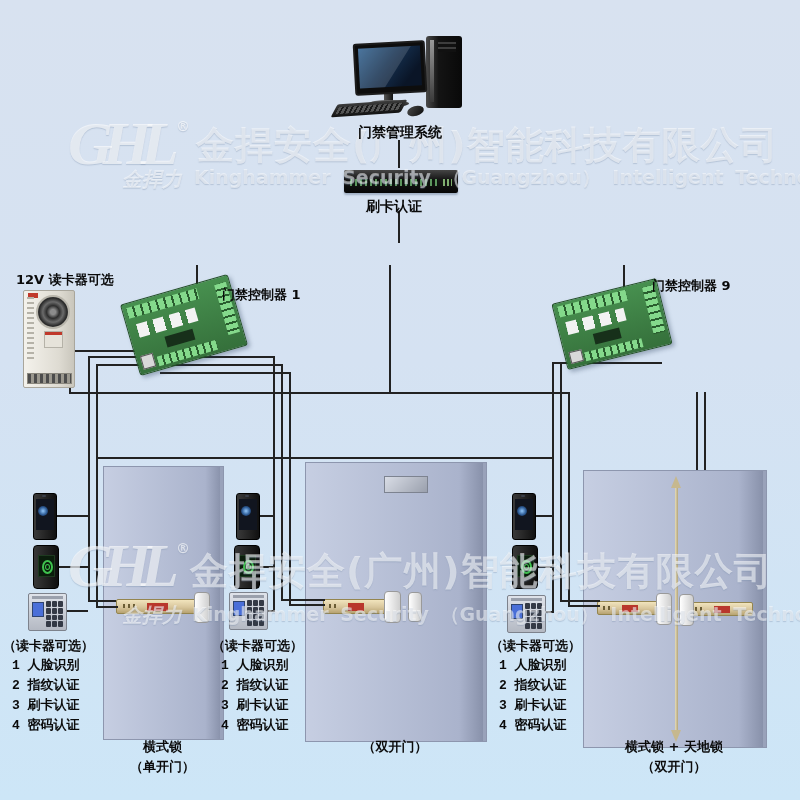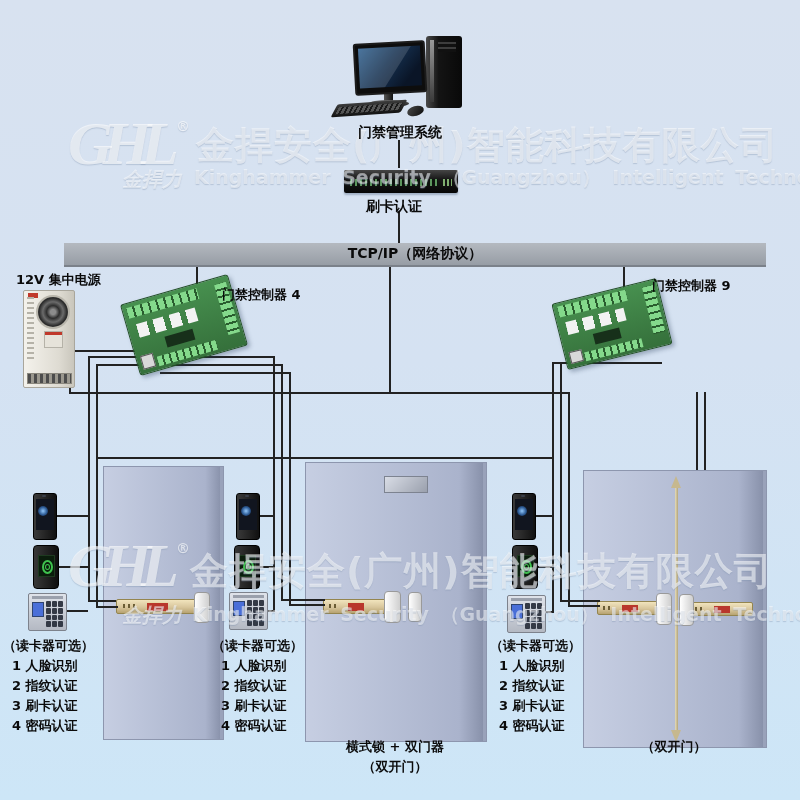--- a/index.html
+++ b/index.html
@@ -97,21 +97,21 @@
   .fp-reader .fp::after{content:"";position:absolute;left:1px;top:2px;width:3px;height:4px;border:1px solid #3fc24e;border-radius:50%;}
   .kp-reader{position:absolute;width:37px;height:36px;z-index:12;background:linear-gradient(180deg,#dfe3ea,#b4b9c3);
     border:1px solid #7d828c;border-radius:2px;}
   .kp-reader .strip{position:absolute;left:3px;top:2px;right:3px;height:3px;background:#9aa0ac;}
   .kp-reader .scr{position:absolute;left:3px;top:8px;width:10px;height:13px;background:#4a6fd8;border:1px solid #2e4470;}
   .kp-reader .keys{position:absolute;left:17px;top:7px;width:17px;height:26px;display:grid;
     grid-template-columns:repeat(3,1fr);grid-template-rows:repeat(4,1fr);gap:1px;}
   .kp-reader .keys i{background:#343a46;border-radius:1px;}
   
   .opts{position:absolute;z-index:50;font-weight:bold;font-size:13px;line-height:20px;color:#0b0b0b;white-space:nowrap;}
-  .opts .item{padding-left:9px;}
+  .opts .item{padding-left:9px;font-family:Liberation Mono, monospace;}
   .door-label{position:absolute;z-index:50;text-align:center;font-weight:bold;font-size:13px;line-height:20px;color:#0b0b0b;}
   
   .wm{position:absolute;z-index:40;pointer-events:none;white-space:nowrap;
     text-shadow:0 1px 1px rgba(120,140,170,.35);}
   .wm-logo{font-family:"Liberation Serif","DejaVu Serif",serif;font-style:italic;font-weight:bold;
     font-size:62px;letter-spacing:-10px;color:rgba(255,255,255,.62);}
   .wm-reg{font-size:14px;font-weight:bold;color:rgba(255,255,255,.62);}
   .wm-cn{font-size:38px;font-weight:bold;letter-spacing:1px;color:rgba(255,255,255,.55);}
   .wm-en{font-size:19px;font-weight:bold;word-spacing:5px;color:rgba(255,255,255,.5);}
   .wm-sub{font-size:20px;font-weight:bold;font-style:italic;color:rgba(255,255,255,.55);}
@@ -175,42 +175,39 @@
     <div class="mouse"></div>
   </div>
   <div class="lbl" style="left:358px;top:124px;font-size:14px">门禁管理系统</div>
 
   <div class="switch">
     <div class="ports"></div>
     <div class="led"></div>
   </div>
   <div class="lbl" style="left:366px;top:198px;font-size:14px">刷卡认证</div>
 
-  <div class="bus">
-    <span>TCP/IP（网络协议）</span>
-  </div>
-
-  <div class="lbl" style="left:16px;top:271px">12V 集中电源</div>
+
+  <div class="lbl" style="left:16px;top:271px">12V 读卡器可选</div>
   <div class="psu">
     <div class="sticker"></div>
     <div class="fan"></div>
     <div class="vents"></div>
     <div class="label"></div>
     <div class="terms"></div>
   </div>
 
   <div class="board" style="left:128px;top:288px;width:110px;height:72px;transform:rotate(-16deg)">
     <div class="tb-top"></div>
       <div class="tb-right"></div>
     <div class="relays"></div>
       <div class="chip"></div>
     <div class="tb-bottom"></div>
       <div class="port"></div>
   </div>
-  <div class="lbl" style="left:222px;top:286px">门禁控制器 4</div>
+  <div class="lbl" style="left:222px;top:286px">门禁控制器 1</div>
 
   <div class="board" style="left:558px;top:290px;width:106px;height:66px;transform:rotate(-14deg)">
     <div class="tb-top"></div>
       <div class="tb-right"></div>
     <div class="relays"></div>
       <div class="chip"></div>
     <div class="tb-bottom"></div>
       <div class="port"></div>
   </div>
   <div class="lbl" style="left:652px;top:277px">门禁控制器 9</div>
@@ -358,25 +355,29 @@
     <div class="item">4 密码认证</div>
   </div>
   <div class="opts" style="left:490px;top:636px">
     <div>（读卡器可选）</div>
     <div class="item">1 人脸识别</div>
     <div class="item">2 指纹认证</div>
     <div class="item">3 刷卡认证</div>
     <div class="item">4 密码认证</div>
   </div>
 
+  <div class="door-label" style="left:103px;top:737px;width:119px">
+    <div>横式锁</div>
+    <div>（单开门）</div>
+  </div>
   <div class="door-label" style="left:305px;top:737px;width:180px">
-    <div>横式锁 + 双门器</div>
     <div>（双开门）</div>
   </div>
   <div class="door-label" style="left:583px;top:737px;width:182px">
+    <div>横式锁 + 天地锁</div>
     <div>（双开门）</div>
   </div>
 
   <div class="wm wm-logo" style="left:68px;top:108px">GHL</div>
   <div class="wm wm-reg" style="left:176px;top:118px">®</div>
   <div class="wm wm-cn" style="left:196px;top:120px">金捍安全(广州)智能科技有限公司</div>
   <div class="wm wm-sub" style="left:122px;top:166px">金捍力</div>
   <div class="wm wm-en" style="left:194px;top:165px">Kinghammer Security （Guangzhou） Intelligent Technology Co., Ltd</div>
 
   <div class="wm wm-logo" style="left:68px;top:530px">GHL</div>

